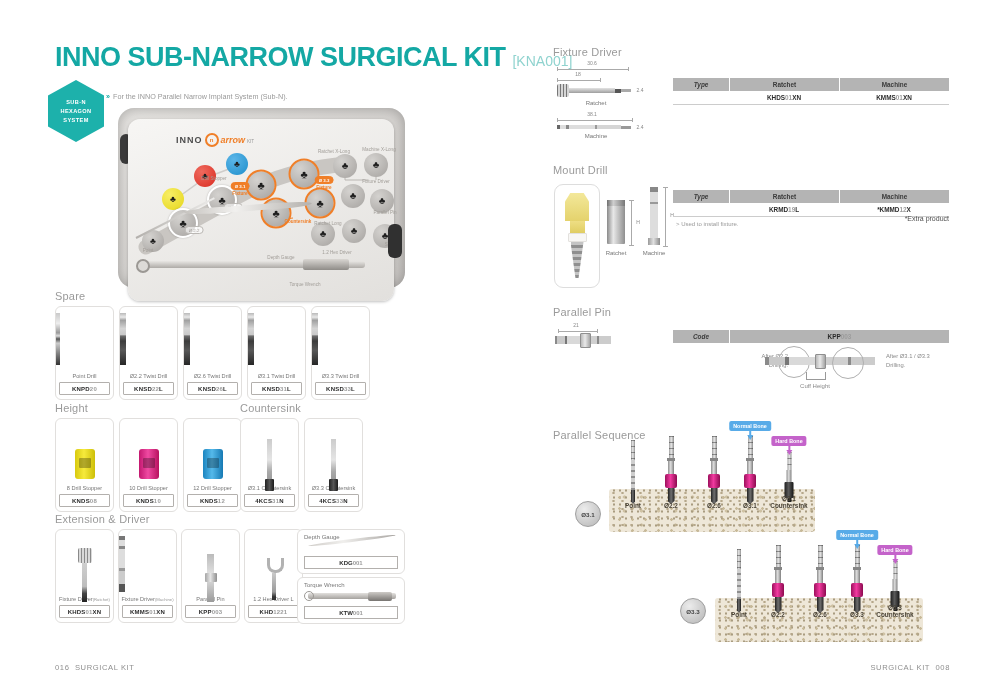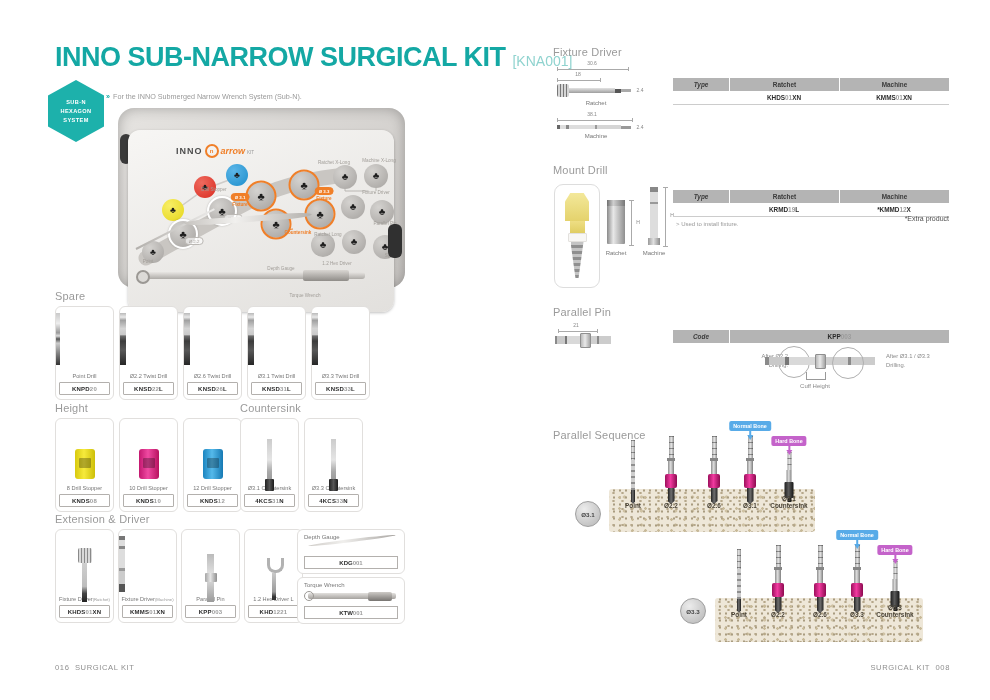--- a/index.html
+++ b/index.html
@@ -12,21 +12,21 @@
   .hexbadge{left:48px;top:80px;width:56px;height:62px;background:#1db1ab;
     clip-path:polygon(50% 0,100% 25%,100% 75%,50% 100%,0 75%,0 25%);
     color:#fff;font-size:5.6px;font-weight:bold;text-align:center;display:flex;flex-direction:column;justify-content:center;gap:3px;letter-spacing:.4px;}
   .note{left:106px;top:92px;font-size:7.2px;color:#999;}
   .note .chev{color:#17aaa6;font-weight:bold;margin-right:3px;}
   
   .tray{left:118px;top:108px;width:287px;height:180px;border-radius:16px;
     background:linear-gradient(145deg,#e6e4e1,#c7c4c1);box-shadow:inset 0 0 14px rgba(0,0,0,.28);}
   .tray::before{content:'';position:absolute;left:2px;top:26px;width:12px;height:30px;background:#3a3a3a;border-radius:6px;}
   .tray::after{content:'';position:absolute;right:3px;top:116px;width:14px;height:34px;background:#303030;border-radius:6px;}
-  .plate{position:absolute;left:10px;top:22px;width:266px;height:182px;border-radius:12px;
+  .plate{position:absolute;left:10px;top:11px;width:266px;height:182px;border-radius:12px;
     background:linear-gradient(160deg,#f7f6f4,#e2e0dd);box-shadow:0 1px 3px rgba(0,0,0,.25);}
   .tlogo{position:absolute;left:48px;top:14px;display:flex;align-items:center;gap:2px;}
   .tlogo .li{font-size:9px;font-weight:bold;color:#4c4c4c;letter-spacing:1px;}
   .tlogo .ln{width:10px;height:10px;border:2.4px solid #f07f28;border-radius:50%;color:#f07f28;font-size:6px;font-weight:bold;display:flex;align-items:center;justify-content:center;}
   .tlogo .la{font-size:9px;font-weight:bold;font-style:italic;color:#f07f28;}
   .tlogo .lk{font-size:4.6px;color:#9a9a9a;margin-top:3px;}
   .tcirc{position:absolute;border-radius:50%;display:flex;align-items:center;justify-content:center;
     background:radial-gradient(circle at 35% 30%,#d4d2cf,#a5a29f);transform:translate(-50%,-50%);}
   .tcirc .clv{color:#1e1e1e;line-height:1;}
   .tc-y{width:22px;height:22px;background:radial-gradient(circle at 35% 30%,#f8ee66,#e5d61a);}
@@ -181,21 +181,21 @@
 
   <div class="abs title">
     <span>INNO SUB-NARROW SURGICAL KIT</span><span class="tcode">[KNA001]</span>
   </div>
   <div class="abs hexbadge">
     <div>SUB-N</div>
     <div>HEXAGON</div>
     <div>SYSTEM</div>
   </div>
   <div class="abs note">
-    <span class="chev">»</span><span>For the INNO Submerged Narrow Wrench System (Sub-N).</span>
+    <span class="chev">»</span><span>For the INNO Parallel Narrow Implant System (Sub-N).</span>
   </div>
 
   <div class="abs tray">
     <div class="plate">
       <svg width="266" height="157" style="position:absolute;left:0;top:0;">
         <path d="M 18 128 C 55 108 85 90 130 67 C 160 53 196 47 220 45" fill="none" stroke="#c9c6c2" stroke-width="15" stroke-linecap="round"></path>
         <path d="M45 82 L77 59 L109 47" fill="none" stroke="#cfccc9" stroke-width="1.5"></path>
         <path d="M217 55 L217 61 L240 61 M248 53 L248 61" fill="none" stroke="#b9b6b2" stroke-width="1"></path>
         <path d="M148 101 L165 99" fill="none" stroke="#f07f28" stroke-width="1"></path>
       </svg>

